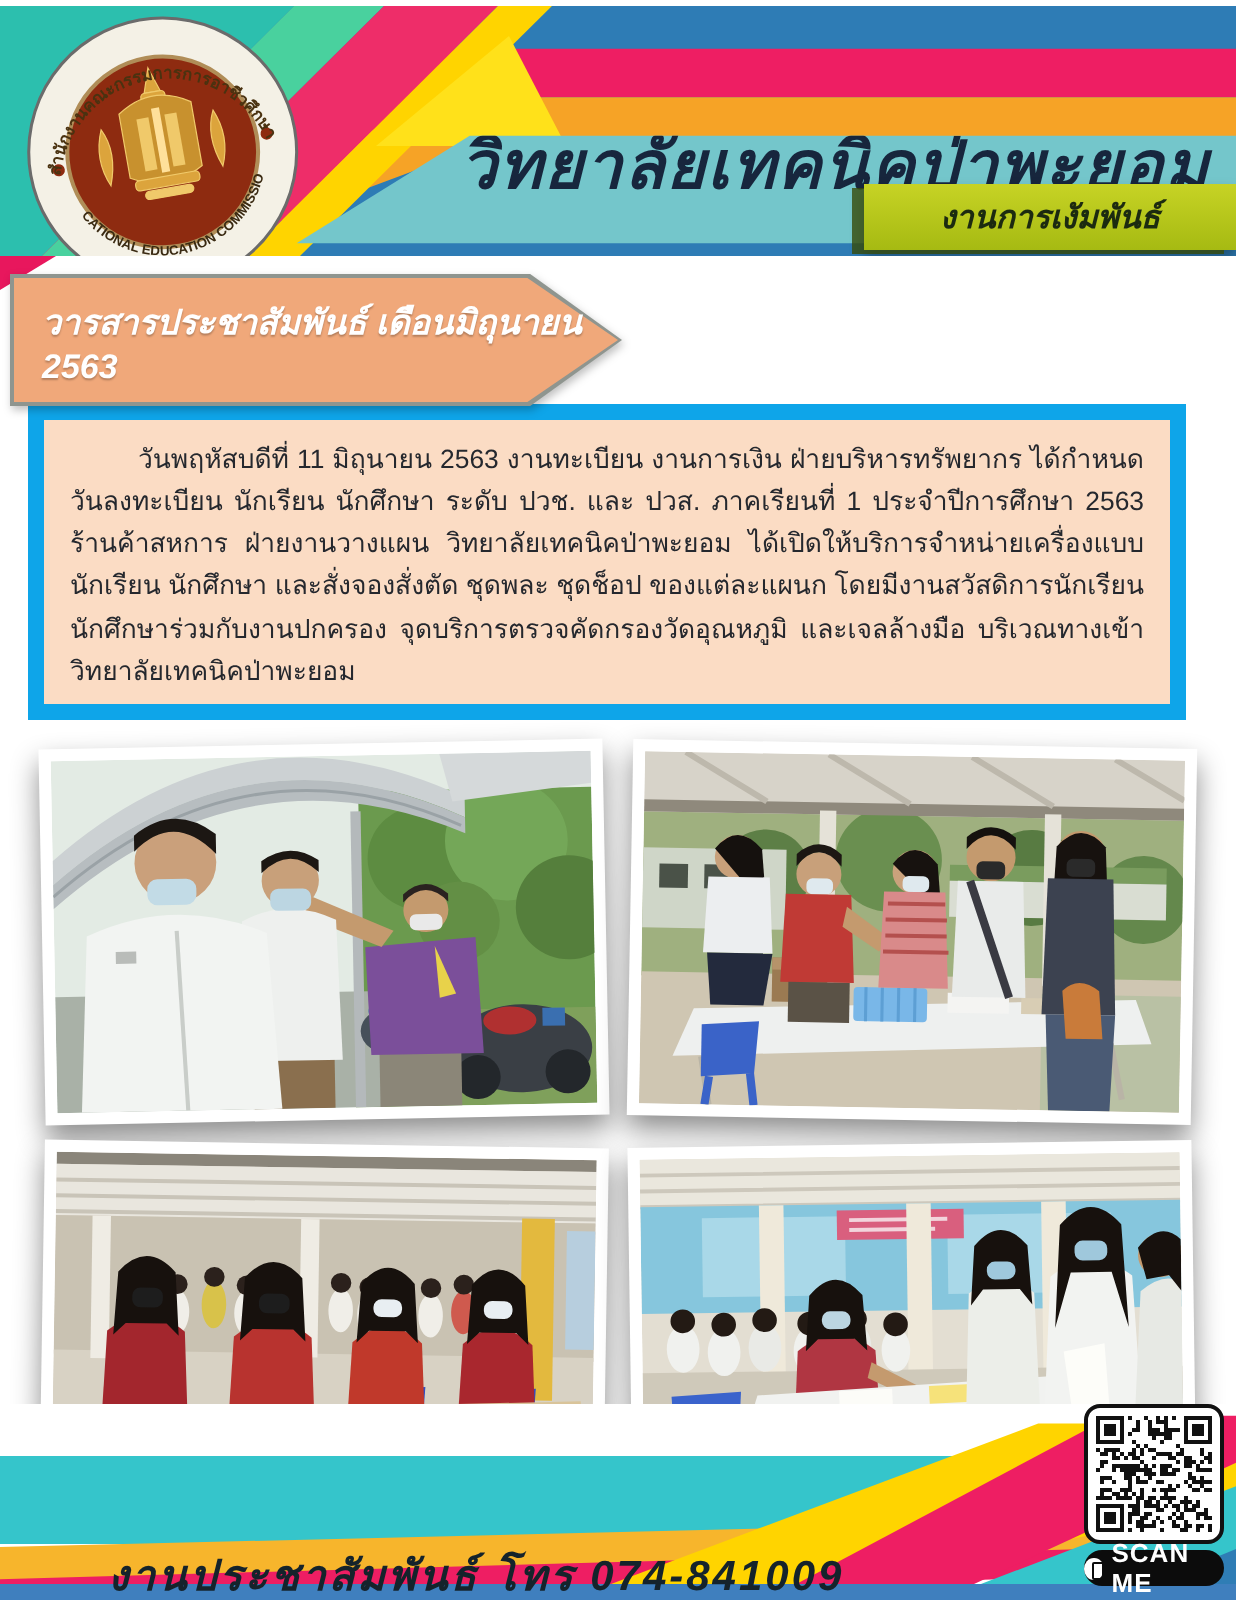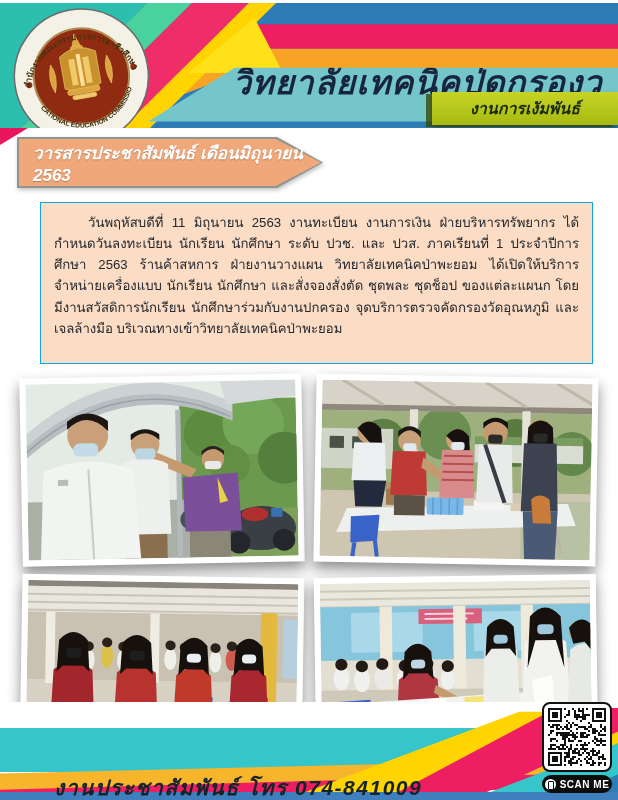--- a/index.html
+++ b/index.html
@@ -30,30 +30,30 @@
                  box-shadow:-6px 2px 0 rgba(55,75,10,.8), 0 4px 6px rgba(0,0,0,.35);
                  display:flex; align-items:center; justify-content:center;
                  color:#1c2a10; font-size:16px; font-weight:bold; font-style:italic; }
   
   .logo { position:absolute; top:7px; left:12px; width:138px; height:134px; transform:rotate(-10deg); }
 
   
   .banner-row { position:relative; width:618px; height:64px; background:#fff; }
   .pink-corner { position:absolute; top:0; left:0; width:28px; height:17px; background:#e8175d;
                  clip-path:polygon(0 0, 100% 0, 0 100%); }
-  .arrow-wrap { position:absolute; left:17px; top:9px; width:306px; height:51px; filter:drop-shadow(1px 2px 2px rgba(0,0,0,.25));text-decoration:underline; }
+  .arrow-wrap { position:absolute; left:5px; top:9px; width:306px; height:66px; filter:drop-shadow(1px 2px 2px rgba(0,0,0,.25));text-decoration:underline; }
   .arrow-shape { position:absolute; inset:0; background:#8f958f;
                  clip-path:polygon(0 0, 85% 0, 100% 50%, 85% 100%, 0 100%); }
   .arrow-fill  { position:absolute; inset:2px; background:#f0a87a;
                  clip-path:polygon(0 0, 85% 0, 100% 50%, 85% 100%, 0 100%); }
   .arrow-label { position:absolute; left:16px; top:0; height:100%; display:flex; align-items:center;
                  color:#fff; font-size:17px; font-weight:bold; font-style:italic; text-shadow:0 1px 1px rgba(0,0,0,.25); }
 
   
-  .article-box { margin:10px 25px 0 40px; background:#fbdcc4; border:1px solid #0ea5e9; padding:9px 13px 24px 13px; }
+  .article-box { margin:10px 25px 0 14px; background:#fbdcc4; border:8px solid #0ea5e9; padding:9px 13px 6px 13px; }
   .article-box p { font-size:13.2px; line-height:1.6; color:#25282e; text-indent:34px; text-align:justify; }
 
   
   .photo-grid { display:grid; grid-template-columns:282px 282px; grid-template-rows:188px 186px;
                 column-gap:12px; row-gap:12px; margin:12px 0 0 21px; }
   .photo { background:#fff; padding:6px; box-shadow:0 7px 14px rgba(0,0,0,.45); }
   .photo svg { display:block; width:100%; height:100%; }
   .p1 { transform:rotate(-1.1deg); }
   .p2 { transform:rotate(1.0deg); }
   .p3 { transform:rotate(0.9deg); }
@@ -76,39 +76,39 @@
   .f-contact { position:absolute; top:33px; left:54px; color:#15232b; font-size:21px; font-weight:bold;
                font-style:italic; letter-spacing:1.5px; white-space:nowrap;margin-top:36px; }
   .qr-block { position:absolute; top:0px; right:6px; width:70px; }
   .qr-card  { background:#fff; border:2px solid #111; border-radius:8px; padding:4px; }
   .qr-card svg { display:block; width:58px; height:58px; }
   .scan-pill { margin-top:3px; background:#0c0c0c; border-radius:9px; height:18px; display:flex;
                align-items:center; justify-content:center; gap:4px; }
   .scan-pill .phone-dot { width:11px; height:11px; border-radius:50%; background:#fff; position:relative; }
   .scan-pill .phone-dot::after { content:""; position:absolute; left:3.5px; top:2px; width:4px; height:7px;
                border:1px solid #0c0c0c; border-radius:1px; }
-  .scan-pill span { color:#fff; font-size:10px; font-weight:bold; letter-spacing:.5px; }
+  .scan-pill span { color:#fff; font-size:13px; font-weight:bold; letter-spacing:.5px; }
 </style>
 </head>
 <body>
 
 <div class="page">
 
   <div class="header">
     <div class="stripe-pink"></div>
     <div class="stripe-orange"></div>
     <div class="deco">
       <div class="d-teal"></div>
       <div class="d-green"></div>
       <div class="d-pink"></div>
       <div class="d-yellow"></div>
     </div>
     <div class="fold-yellow"></div>
     <div class="title-band">
-      <div class="college-name">วิทยาลัยเทคนิคป่ดกรองว</div>
+      <div class="college-name">วิทยาลัยเทคนิคป่าพะยอม</div>
     </div>
     <div class="topline"></div>
     <div class="dept-banner">งานการเงัมพันธ์</div>
 
     <div class="logo">
       <svg viewBox="0 0 136 136">
         <defs>
           <path id="arcTop" d="M 14,86 A 54,54 0 1 1 122,86" fill="none"></path>
           <path id="arcBot" d="M 22,90 A 51,51 0 0 0 114,90" fill="none"></path>
         </defs>

